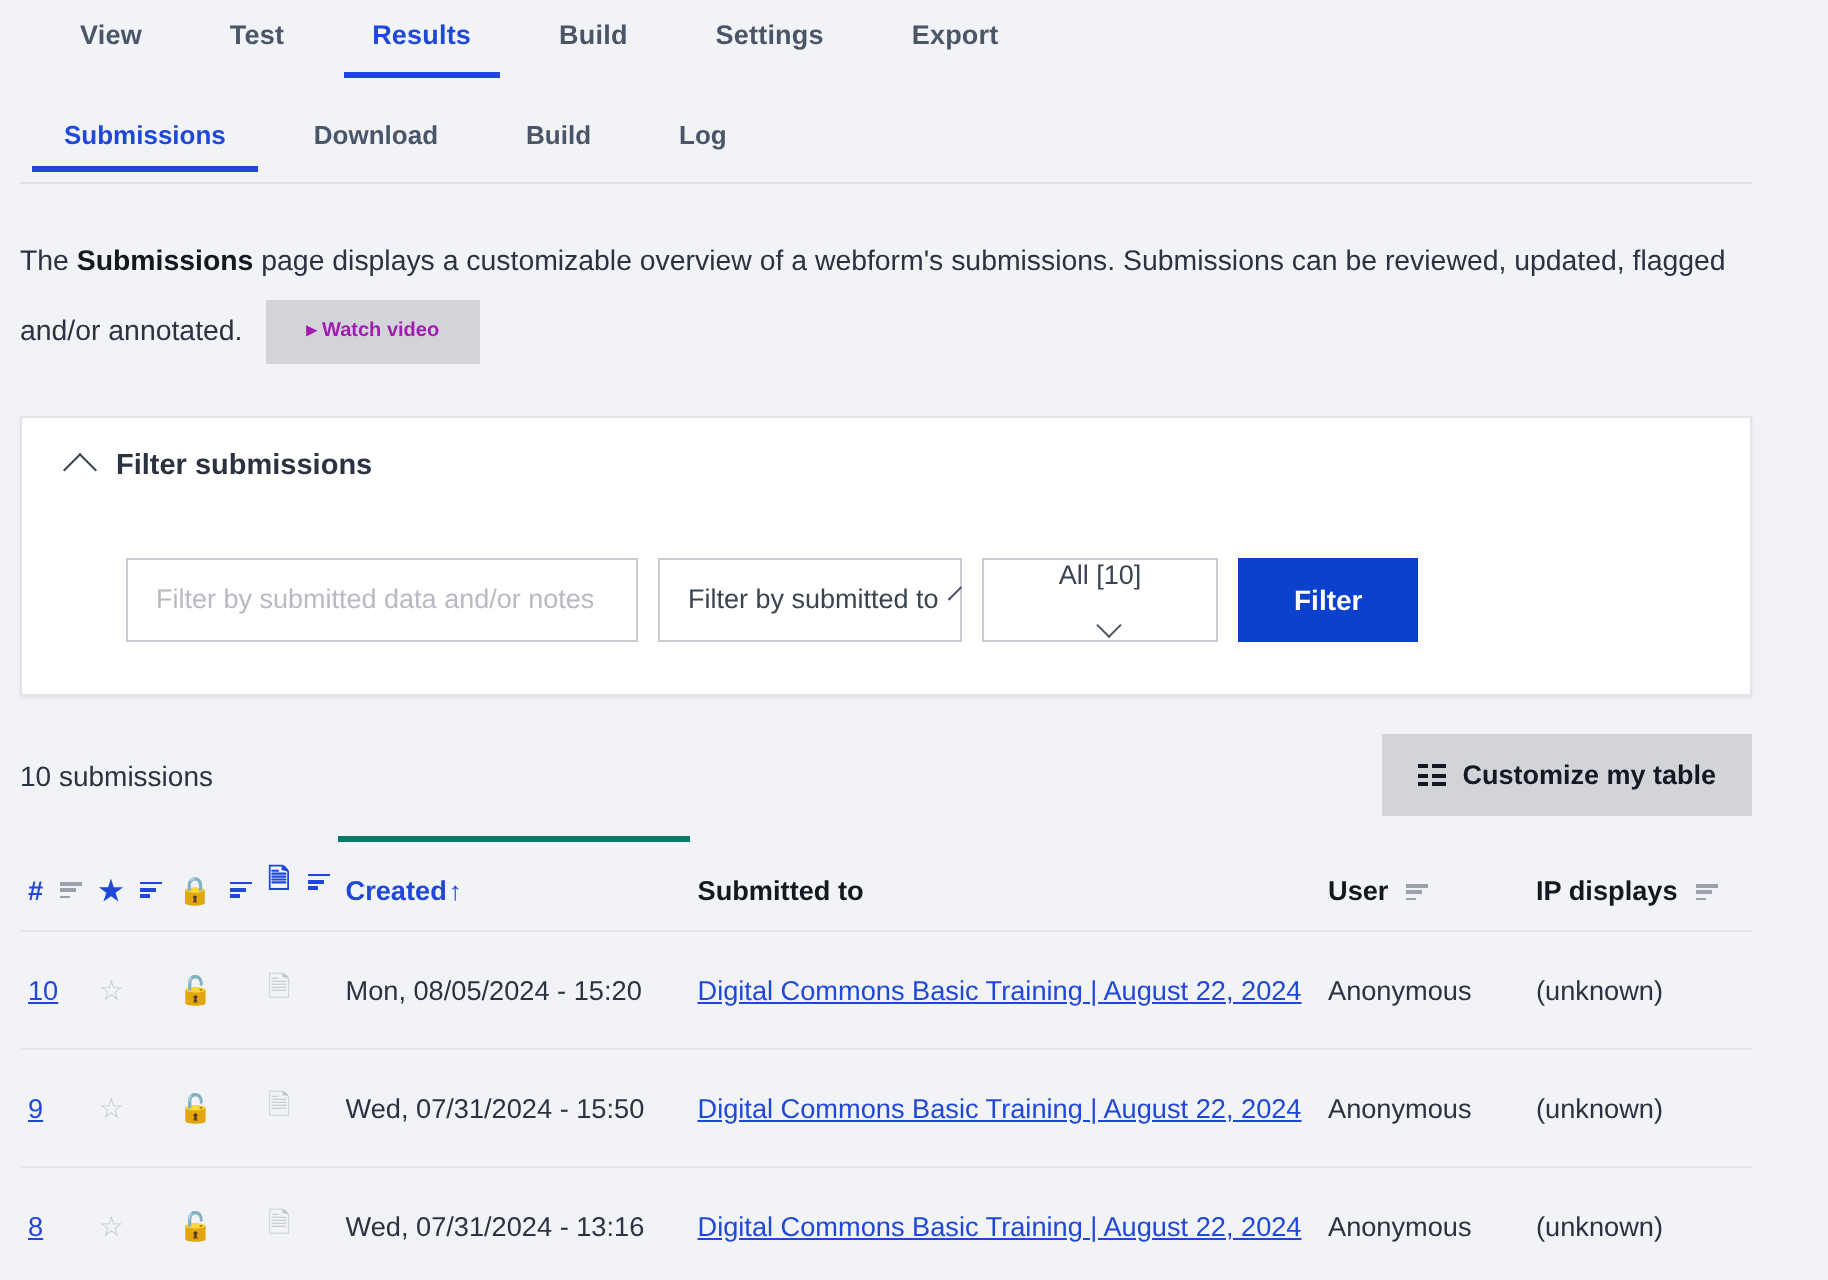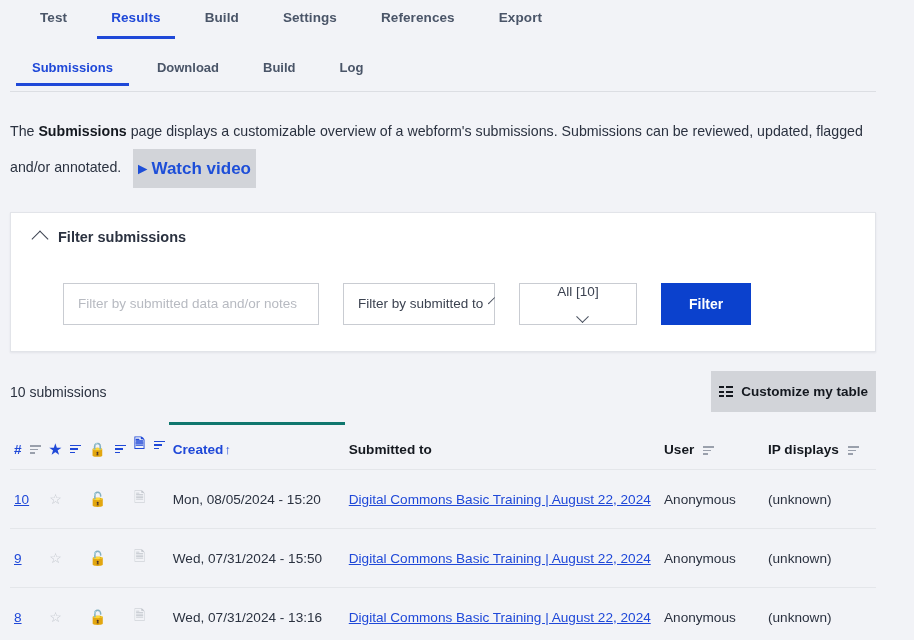--- a/index.html
+++ b/index.html
@@ -93,24 +93,24 @@
   .intro {
     margin: 22px 38px 0 10px;
     font-size: 14.2px;
     line-height: 2.45;
     color: #2b3240;
   }
   .intro b { font-weight: 700; color: #14181f; }
   .watch-video {
     display: inline-block;
     background: #d2d4d9;
-    color: #1d4ed8;
-    font-weight: 700;
-    font-size: 17px;
-    padding: 11px 5px;
+    color: #a21caf;
+    font-weight: 700;
+    font-size: 10px;
+    padding: 11px 20px;
     border: none;
     margin-left: 12px;
     vertical-align: middle;
     line-height: 1;
     cursor: pointer;
     font-family: "Liberation Sans", sans-serif;
   }
 
   
   .filter-card {
@@ -134,21 +134,21 @@
     width: 12px; height: 12px;
     border-left: 1.8px solid #3c4350;
     border-top: 1.8px solid #3c4350;
     transform: rotate(45deg);
     margin-top: 4px;
     margin-left: 3px;
   }
   .filter-row {
     display: flex;
     align-items: flex-end;
-    gap: 24px;
+    gap: 10px;
     margin-top: 38px;
     padding-left: 32px;
   }
   .f-text {
     width: 256px;
     height: 42px;
     border: 1px solid #c9ccd2;
     background: #fff;
     padding: 0 14px;
     font-size: 13.5px;
@@ -207,21 +207,21 @@
   }
   .customize-btn {
     display: inline-flex;
     align-items: center;
     gap: 8px;
     background: #d2d4d9;
     color: #14181f;
     border: none;
     font-size: 13.5px;
     font-weight: 700;
-    padding: 13px 8px;
+    padding: 13px 18px;
     cursor: pointer;
     font-family: "Liberation Sans", sans-serif;
   }
   .list-icon { display:inline-block; width: 14px; height: 11px; position: relative; }
   .list-icon i {
     position: absolute; left: 0; height: 2px; background: #14181f; display:block;
   }
   .list-icon i:nth-child(1){ top:0; width:5px; }
   .list-icon i:nth-child(2){ top:0; left:7px; width:7px; }
   .list-icon i:nth-child(3){ top:4.5px; width:5px; }
@@ -294,25 +294,25 @@
     font-size: 13.6px;
   }
   td.c-user, td.c-ip { color: #2b3240; }
 
   a { cursor: pointer; margin-top: 44px; }
 </style>
 </head>
 <body>
 
 <nav class="primary-tabs">
+  <button class="ptab">View</button>
   <button class="ptab">Test</button>
   <button class="ptab active">Results</button>
   <button class="ptab">Build</button>
   <button class="ptab">Settings</button>
-  <button class="ptab">References</button>
   <button class="ptab">Export</button>
 </nav>
 
 <nav class="secondary-tabs">
   <button class="stab active">Submissions</button>
   <button class="stab">Download</button>
   <button class="stab">Build</button>
   <button class="stab">Log</button>
 </nav>
 

